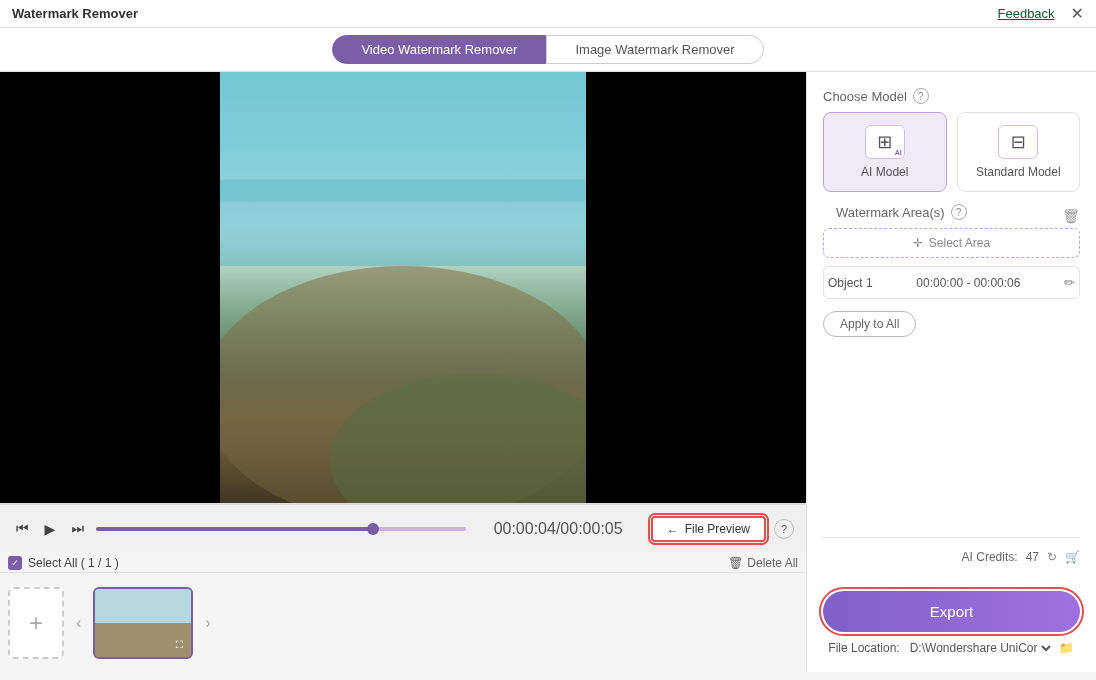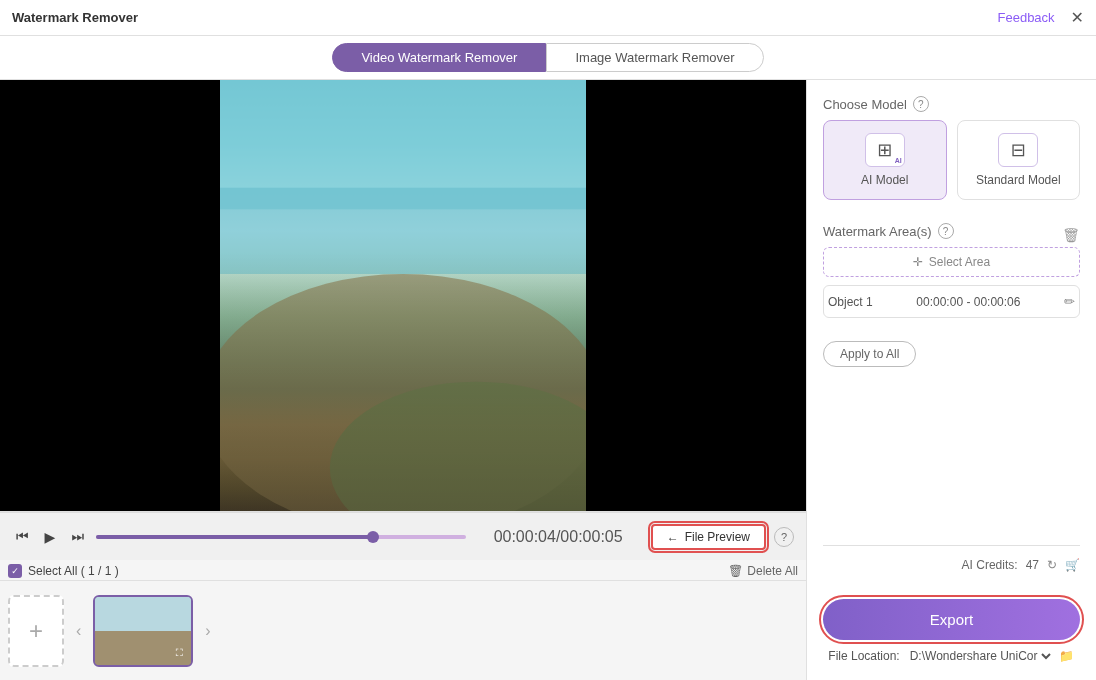--- a/index.html
+++ b/index.html
@@ -2,25 +2,25 @@
 <html><head>
   <meta charset="utf-8">
   <style>
     * { box-sizing: border-box; margin: 0; padding: 0; }
     body { font-family: 'Segoe UI', Arial, sans-serif; background: #f5f5f5; width: 1096px; height: 680px; overflow: hidden; font-size: 13px; color: #333; }
 
     
     #title-bar {
       display: flex; align-items: center; justify-content: space-between;
       background: #fff; border-bottom: 1px solid #e0e0e0;
-      height: 36px; padding: 0 12px;
+      height: 28px; padding: 0 12px;
     }
     #title-bar .app-title { font-size: 13px; font-weight: 600; color: #333; }
     #title-bar .title-right { display: flex; align-items: center; gap: 16px; }
-    #title-bar .feedback-link { color: #8b5cf6; font-size: 13px; cursor: pointer; }
+    #title-bar .feedback-link { color: #14532d; text-decoration: underline; font-size: 13px; cursor: pointer; }
     #title-bar .close-btn { font-size: 16px; color: #555; cursor: pointer; background: none; border: none; }
 
     
     #tab-bar {
       background: #fff; border-bottom: 1px solid #e0e0e0;
       display: flex; justify-content: center; align-items: center;
       height: 44px; gap: 0;
     }
     .tab-btn {
       padding: 6px 28px; border: 1px solid #ccc; cursor: pointer;
@@ -116,39 +116,39 @@
     }
     .strip-top { display: flex; align-items: center; justify-content: space-between; padding: 4px 8px 2px; }
     .select-all-label { display: flex; align-items: center; gap: 6px; font-size: 12px; color: #444; }
     .checkbox { width: 14px; height: 14px; background: #7b5ea7; border-radius: 3px; display: flex; align-items: center; justify-content: center; color: #fff; font-size: 9px; }
     .delete-all-btn { display: flex; align-items: center; gap: 4px; background: none; border: none; cursor: pointer; font-size: 12px; color: #666; }
     #file-section { background: #f5f5f5; border-top: 1px solid #e0e0e0; flex-shrink: 0; }
 
     
     #right-panel {
       width: 290px; background: #fff; border-left: 1px solid #e0e0e0;
-      display: flex; flex-direction: column; padding: 16px; gap: 23px; flex-shrink: 0;
+      display: flex; flex-direction: column; padding: 16px; gap: 12px; flex-shrink: 0;
     }
 
     .section-label { font-size: 13px; color: #666; margin-bottom: 8px; display: flex; align-items: center; gap: 6px; }
     .help-circle { width: 16px; height: 16px; border: 1px solid #aaa; border-radius: 50%; display: flex; align-items: center; justify-content: center; font-size: 10px; color: #888; cursor: pointer; }
 
     
     .model-cards { display: flex; gap: 10px; }
     .model-card {
       flex: 1; border: 1px solid #e0e0e0; border-radius: 8px; padding: 12px 8px;
       display: flex; flex-direction: column; align-items: center; gap: 6px; cursor: pointer;
       font-size: 12px; color: #555;
     }
     .model-card.selected { background: #f0eaf8; border-color: #c0a0e0; }
     .model-icon { width: 40px; height: 34px; border: 1px solid #d0c0e8; border-radius: 6px; display: flex; align-items: center; justify-content: center; background: #fff; font-size: 18px; position: relative; }
     .ai-badge { position: absolute; bottom: 2px; right: 2px; font-size: 7px; color: #8060c0; font-weight: bold; }
 
     
-    .watermark-header { display: flex; align-items: center; justify-content: space-between; }
+    .watermark-header { display: flex; align-items: center; justify-content: space-between; margin-left: 13px; }
     .delete-icon { cursor: pointer; color: #999; font-size: 14px; background: none; border: none; }
 
     .select-area-btn {
       width: 100%; padding: 7px; border: 1px dashed #c0a0e0; border-radius: 6px;
       background: #fff; cursor: pointer; font-size: 12px; color: #888;
       display: flex; align-items: center; justify-content: center; gap: 6px; margin-bottom: 8px;
     }
 
     .object-row {
       border: 1px solid #e0e0e0; border-radius: 6px; padding: 8px 4px;

